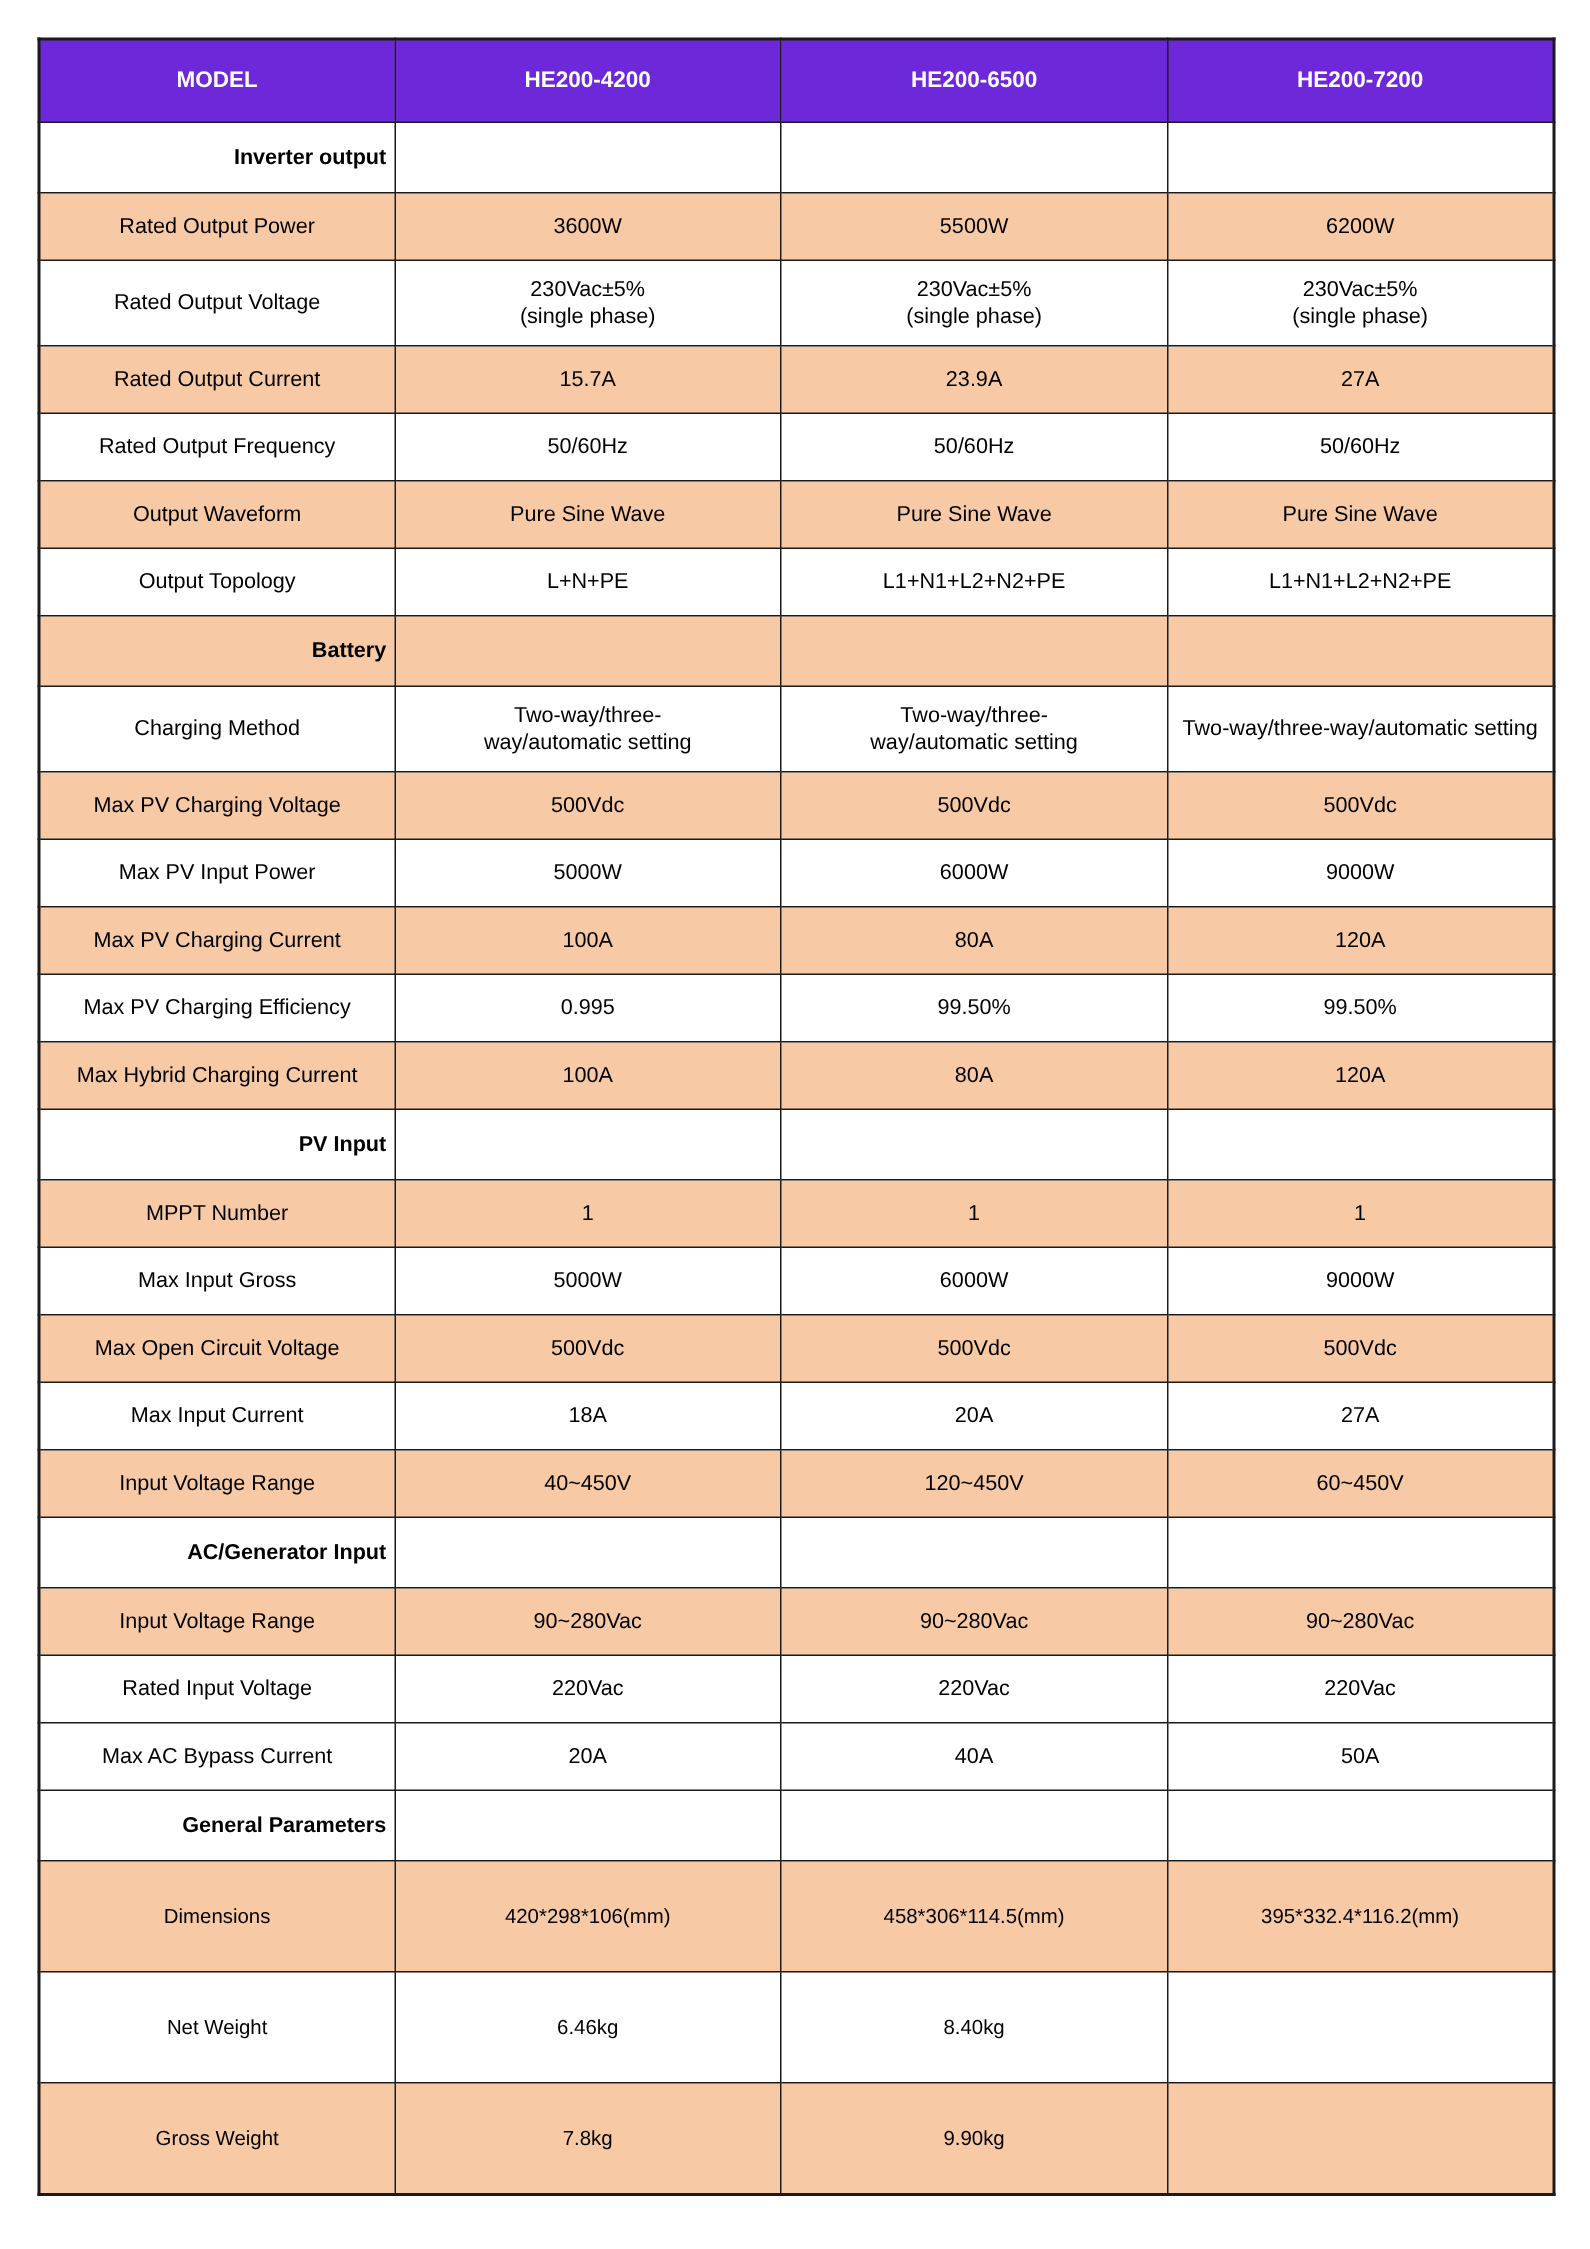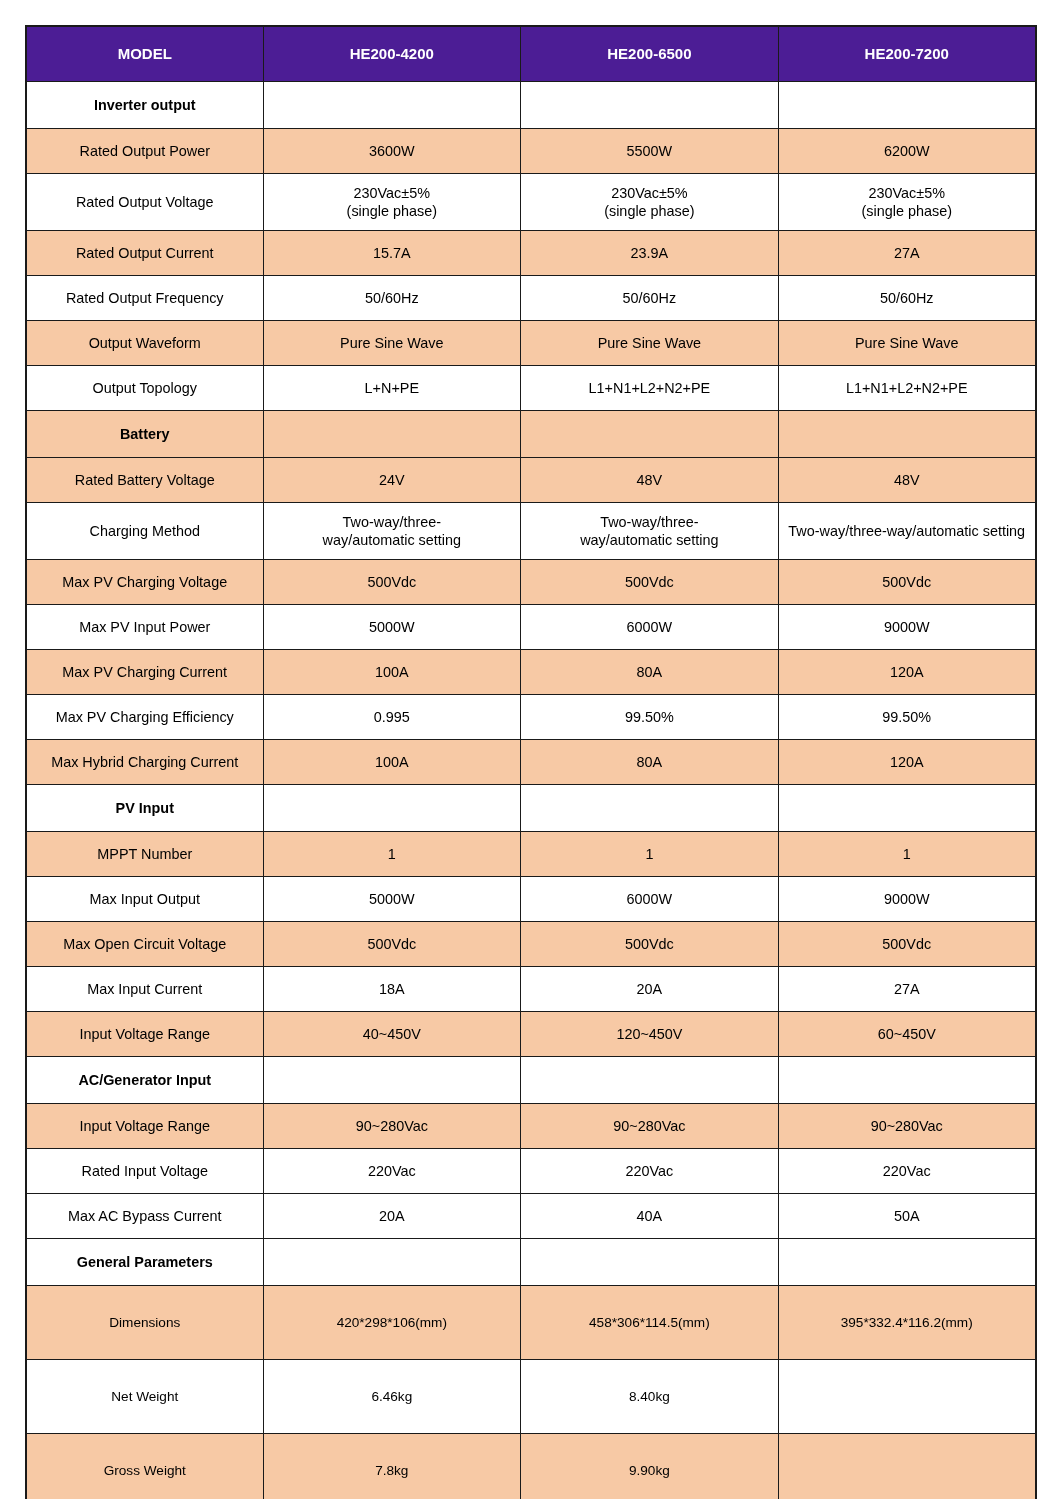--- a/index.html
+++ b/index.html
@@ -36,33 +36,33 @@
     vertical-align: middle;
     font-size: 14.4px;
     line-height: 1.28;
     padding: 4px 5px;
     background: #ffffff;
     word-wrap: break-word;
   }
 
   
   tr.head td {
-    background: #4c1d95;
+    background: #6d28d9;
     color: #ffffff;
     font-weight: bold;
     font-size: 15px;
     height: 42px;
     padding: 6px 5px;
   }
 
   
   tr.peach td { background: #F7C9A5; margin-left: 28px; }
 
   
-  tr.section td { height: 38px; }
+  tr.section td { height: 38px; text-align: right; }
   td.section-title {
     font-weight: bold;
     font-size: 17.5px;
     padding-left: 4px;
   }
 
   
   tr.r td { height: 36px; }
   tr.r2 td { height: 48px; }
   tr.compact td { height: 33px; font-size: 13.6px; padding: 20px 5px; }
@@ -129,26 +129,20 @@
           <td>L+N+PE</td>
           <td>L1+N1+L2+N2+PE</td>
           <td>L1+N1+L2+N2+PE</td>
         </tr>
         <tr class="section peach">
           <td class="section-title">Battery</td>
           <td class="empty"></td>
           <td class="empty"></td>
           <td class="empty"></td>
         </tr>
-        <tr class="r peach">
-          <td>Rated Battery Voltage</td>
-          <td>24V</td>
-          <td>48V</td>
-          <td>48V</td>
-        </tr>
         <tr class="r2">
           <td>Charging Method</td>
           <td>Two-way/three-<br>way/automatic setting</td>
           <td>Two-way/three-<br>way/automatic setting</td>
           <td class="tight">Two-way/three-way/automatic setting</td>
         </tr>
         <tr class="r peach">
           <td>Max PV Charging Voltage</td>
           <td>500Vdc</td>
           <td>500Vdc</td>
@@ -184,21 +178,21 @@
           <td class="empty"></td>
           <td class="empty"></td>
         </tr>
         <tr class="r peach">
           <td>MPPT Number</td>
           <td>1</td>
           <td>1</td>
           <td>1</td>
         </tr>
         <tr class="r">
-          <td>Max Input Output</td>
+          <td>Max Input Gross</td>
           <td>5000W</td>
           <td>6000W</td>
           <td>9000W</td>
         </tr>
         <tr class="r peach">
           <td>Max Open Circuit Voltage</td>
           <td>500Vdc</td>
           <td>500Vdc</td>
           <td>500Vdc</td>
         </tr>

